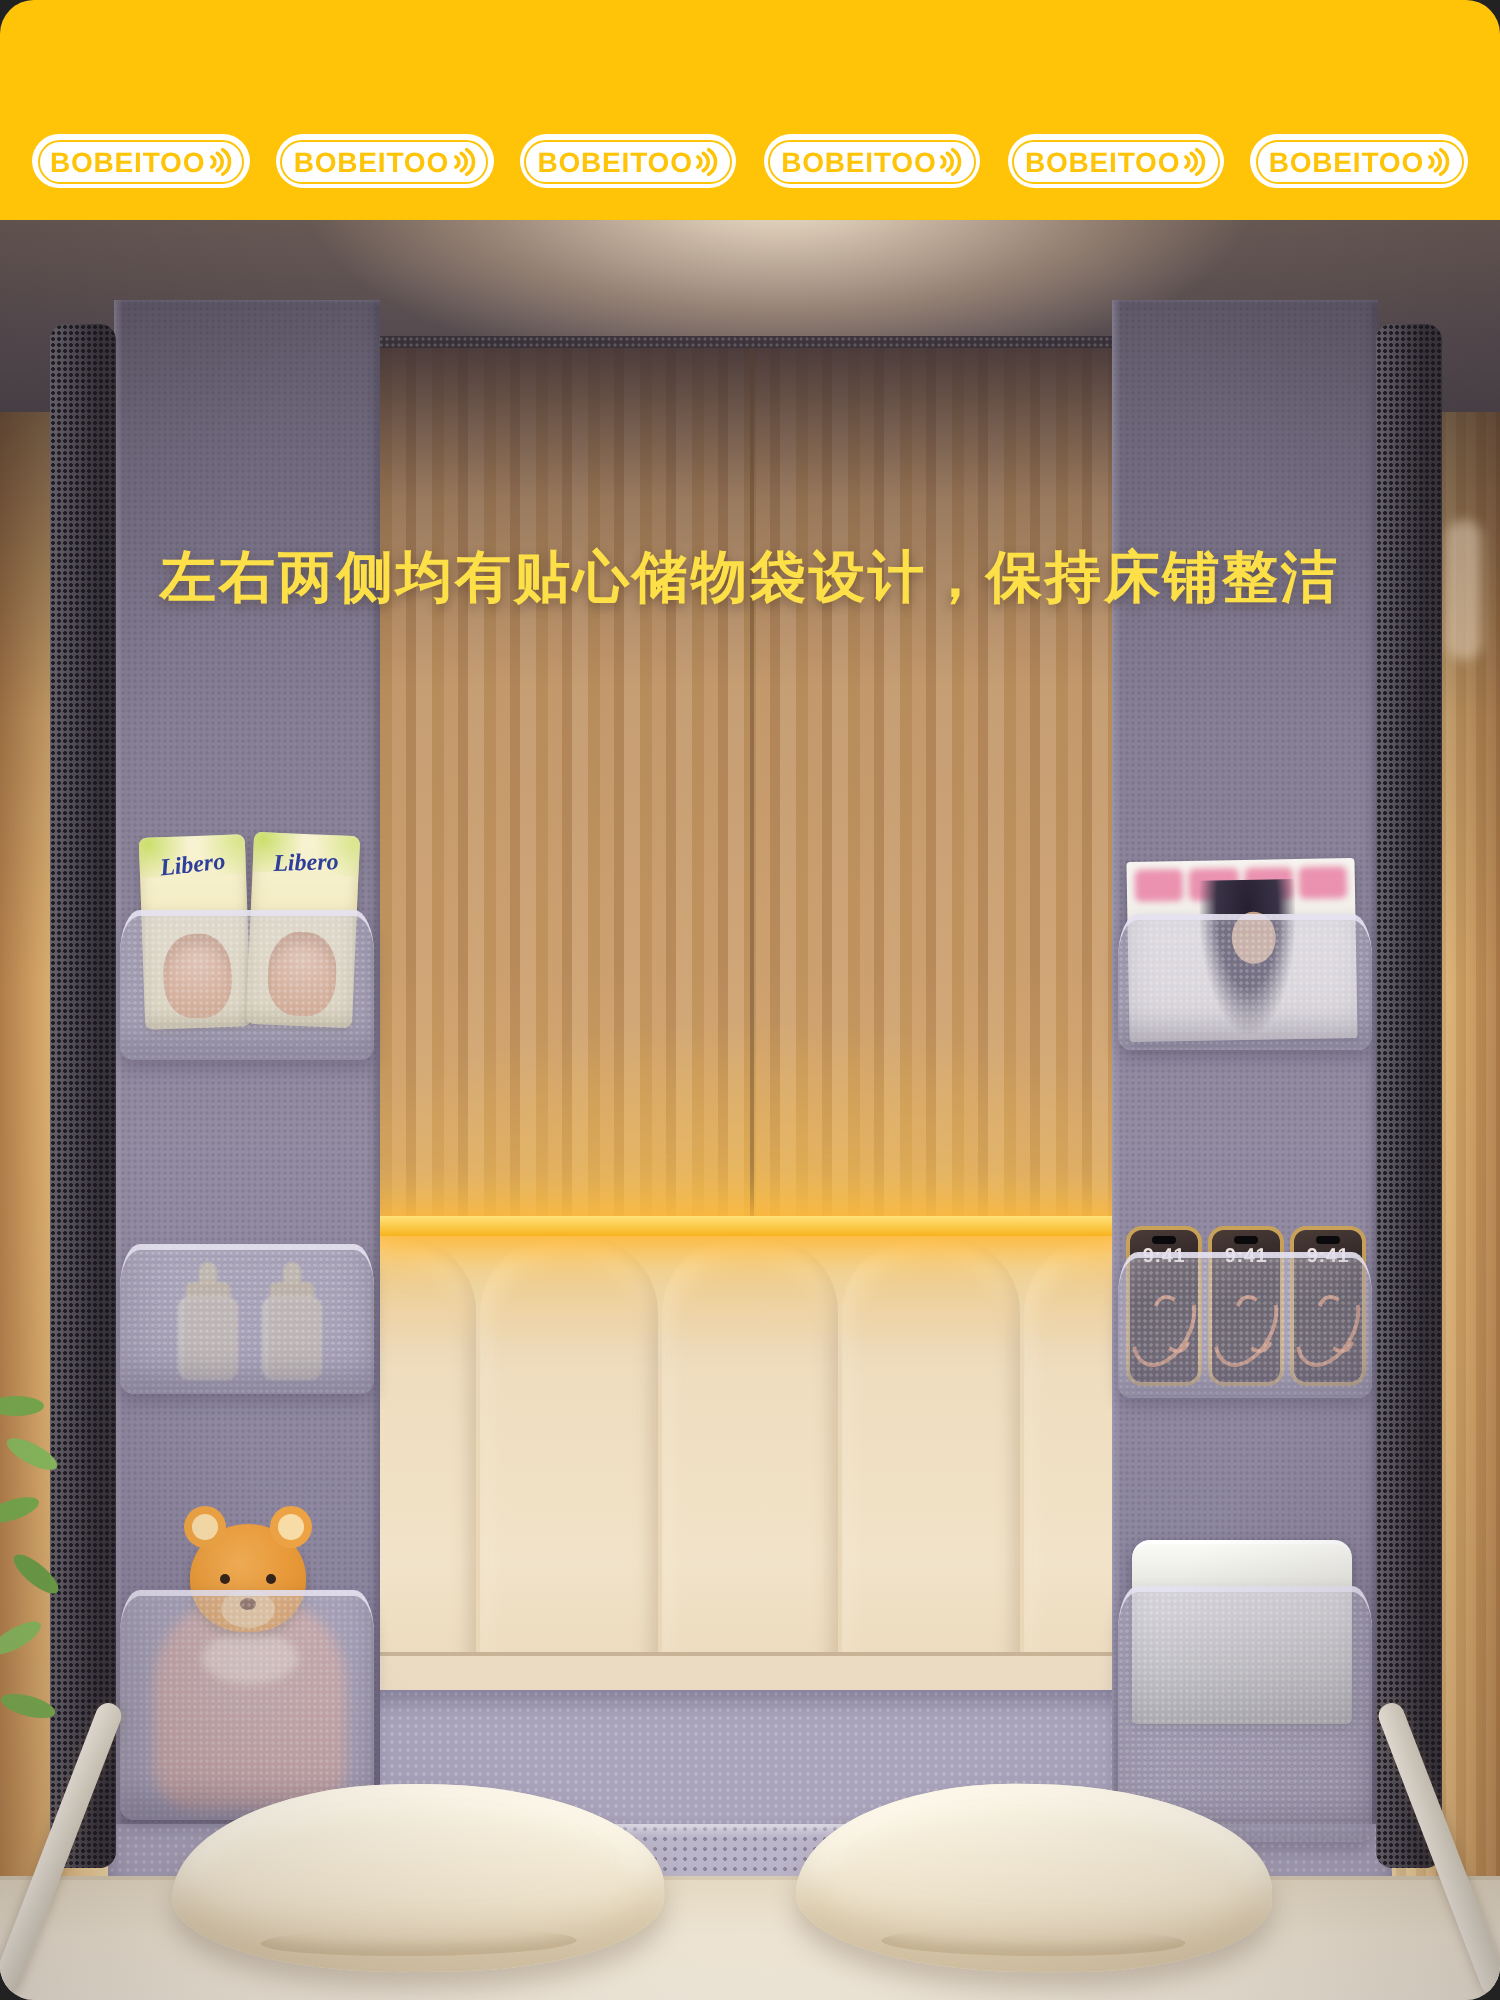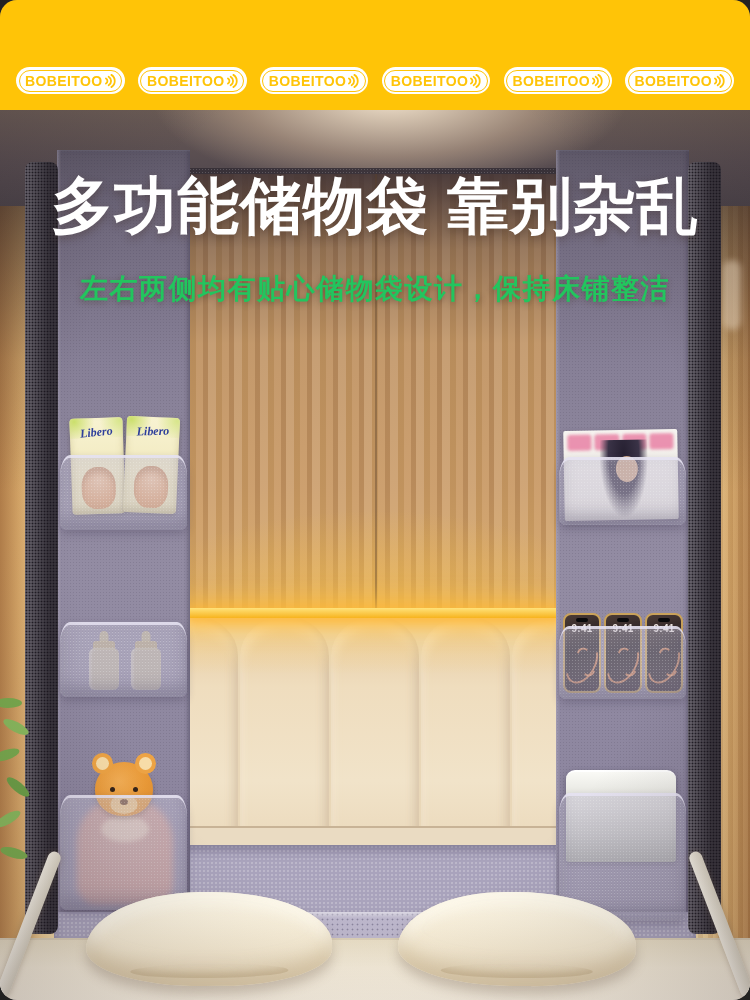--- a/index.html
+++ b/index.html
@@ -207,21 +207,21 @@
   .leaf3{top:52px;left:-2px;transform:rotate(-18deg);}
   .leaf4{top:84px;left:10px;transform:rotate(40deg);background:#6EA348;}
   .leaf5{top:116px;left:0px;transform:rotate(-30deg);background:#8CBE5F;}
   .leaf6{top:150px;left:6px;transform:rotate(15deg);}
 
   
   .headline{position:absolute;left:0;right:0;top:60px;margin:0;z-index:50;text-align:center;
     color:#FFFFFF;font-size:62px;line-height:72px;font-weight:900;letter-spacing:1px;
     text-shadow:0 3px 8px rgba(60,40,30,.4);}
   .subheadline{position:absolute;left:0;right:0;top:160px;margin:0;z-index:50;text-align:center;
-    color:#22c55e;font-size:28px;font-weight:600;letter-spacing:1.5px;
+    color:#fde047;font-size:28px;font-weight:600;letter-spacing:1.5px;
     text-shadow:0 2px 6px rgba(60,40,30,.45);}
 
   .vignette{position:absolute;inset:0;z-index:40;pointer-events:none;
     background:radial-gradient(ellipse at 50% 42%, rgba(0,0,0,0) 58%, rgba(40,30,35,.22) 100%);}
 </style>
 </head>
 <body>
 
 <div class="stage">
 
@@ -382,18 +382,17 @@
 
     <div class="plant">
       <div class="leaf"></div>
       <div class="leaf leaf2"></div>
       <div class="leaf leaf3"></div>
       <div class="leaf leaf4"></div>
       <div class="leaf leaf5"></div>
       <div class="leaf leaf6"></div>
     </div>
 
-    <h1 class="headline">多功能储物袋 靠别杂乱</h1>
     <p class="subheadline">左右两侧均有贴心储物袋设计，保持床铺整洁</p>
 
     <div class="vignette"></div>
   </div>
 </div>
 
 </body></html>

